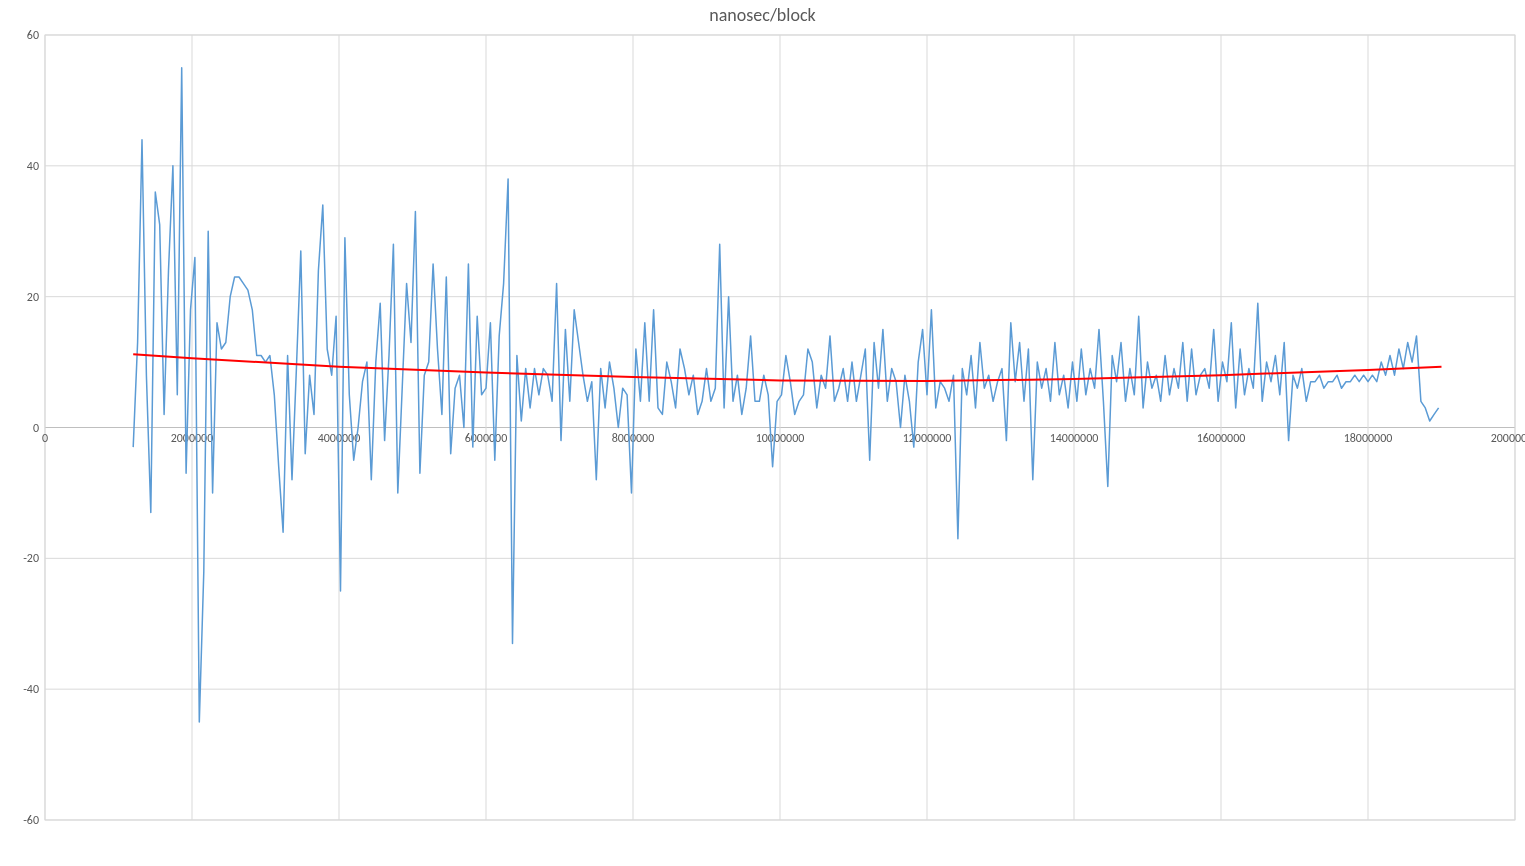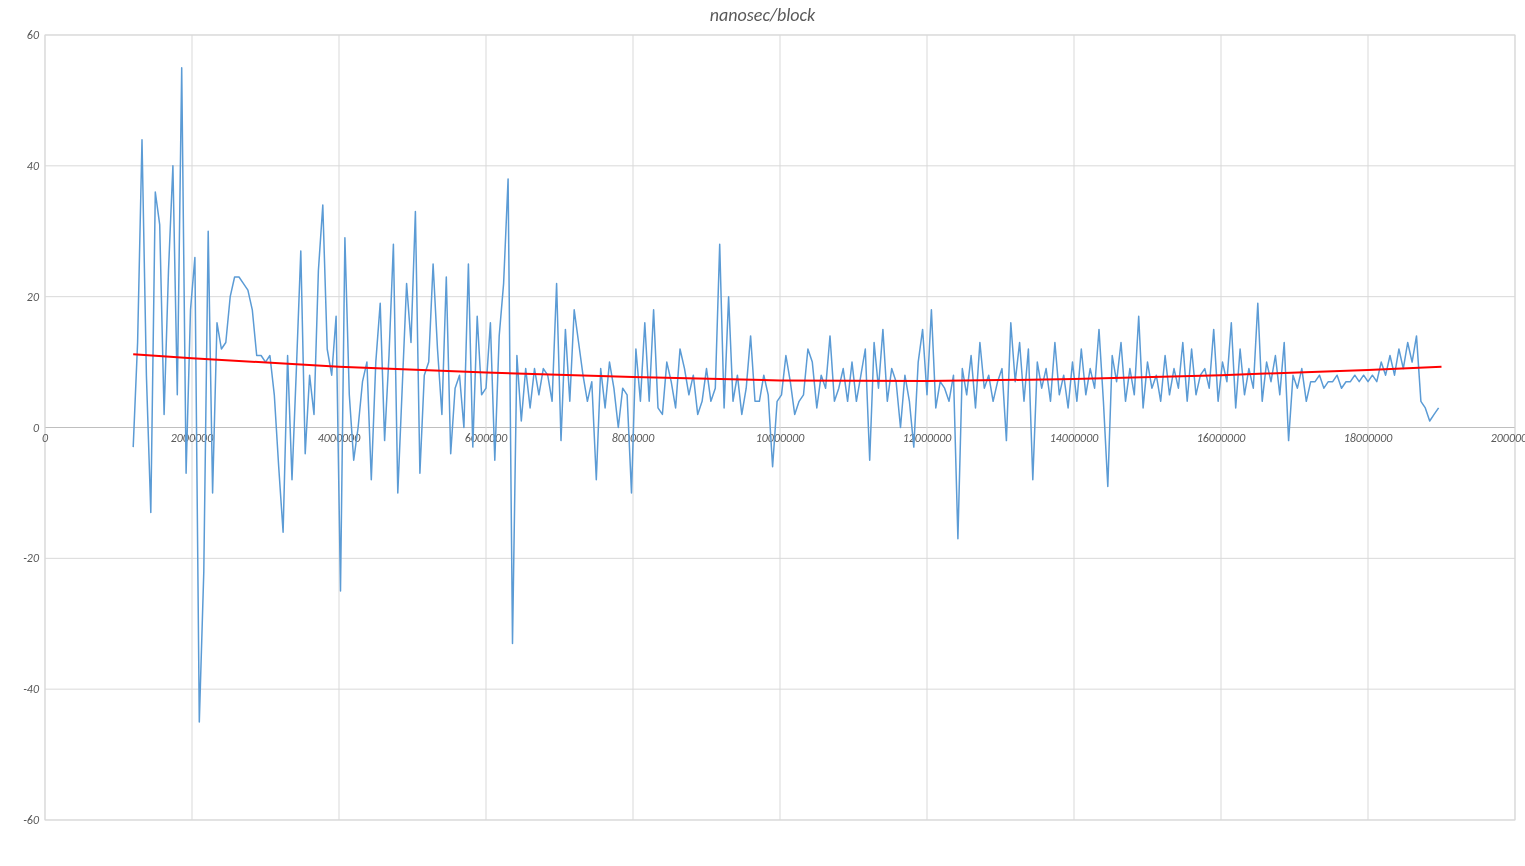--- a/index.html
+++ b/index.html
@@ -8,21 +8,20 @@
     width: 1525px;
     height: 866px;
     background: #ffffff;
     font-family: "Calibri", "Segoe UI", Arial, sans-serif;
     color: #595959;
   }
   .chart-wrap {
     position: relative;
     width: 1525px;
     height: 866px;
-    font-style: italic;
   }
   .title {
     position: absolute;
     top: 4px;
     left: 0;
     width: 100%;
     text-align: center;
     font-size: 18px;
     color: #595959;
   }

